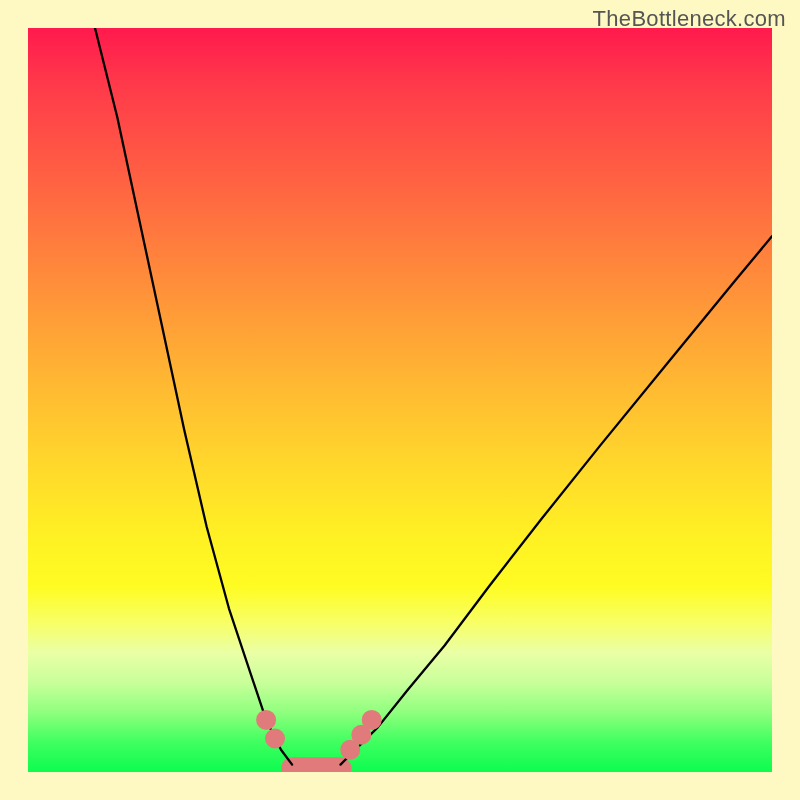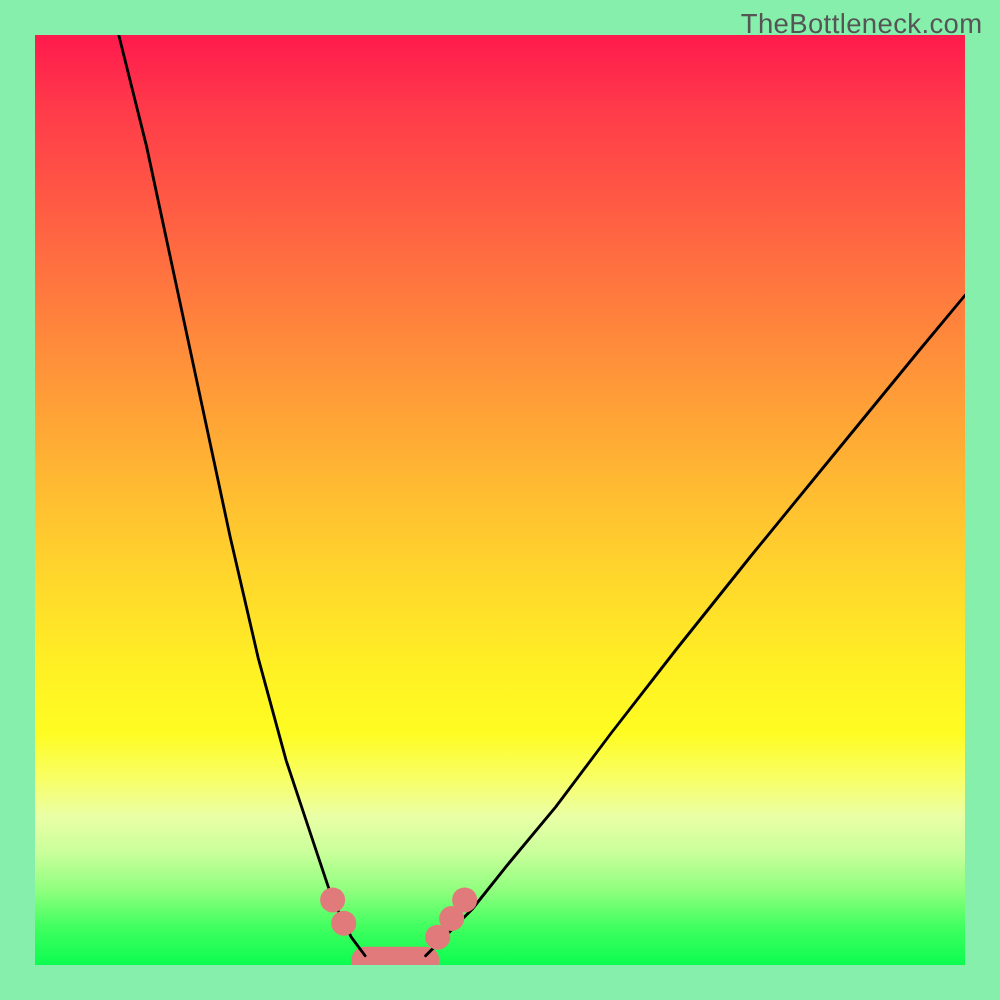--- a/index.html
+++ b/index.html
@@ -10,21 +10,21 @@
     background: #000;
     font-family: Arial, Helvetica, sans-serif;
     overflow: hidden;
   }
   .frame {
     position: absolute;
     left: 0;
     top: 0;
     width: 800px;
     height: 800px;
-    background: #86efac;
+    background: #fef9c3;
   }
   .plot-area {
     position: absolute;
     left: 28px;
     top: 28px;
     width: 744px;
     height: 744px;
     
     background: linear-gradient(
       to bottom,

